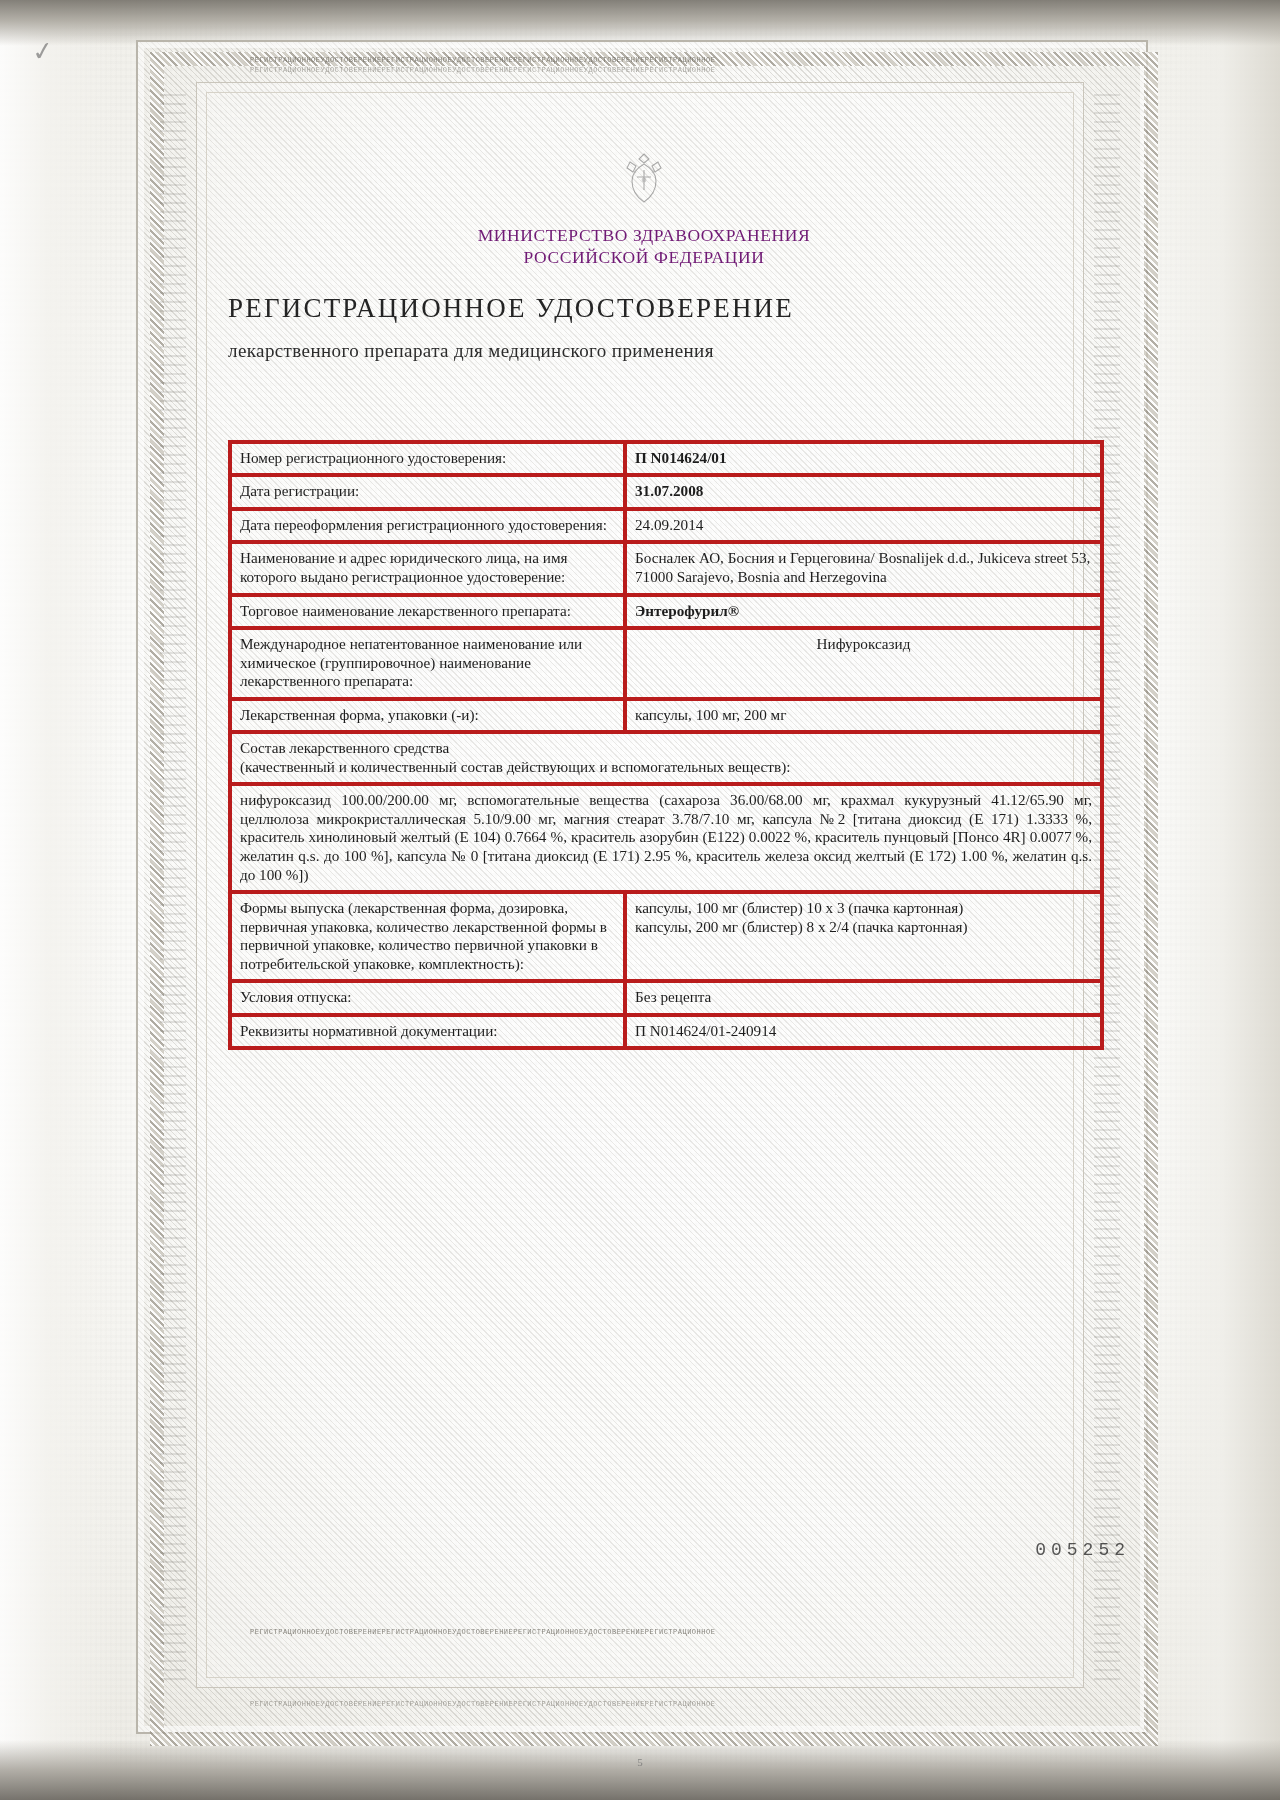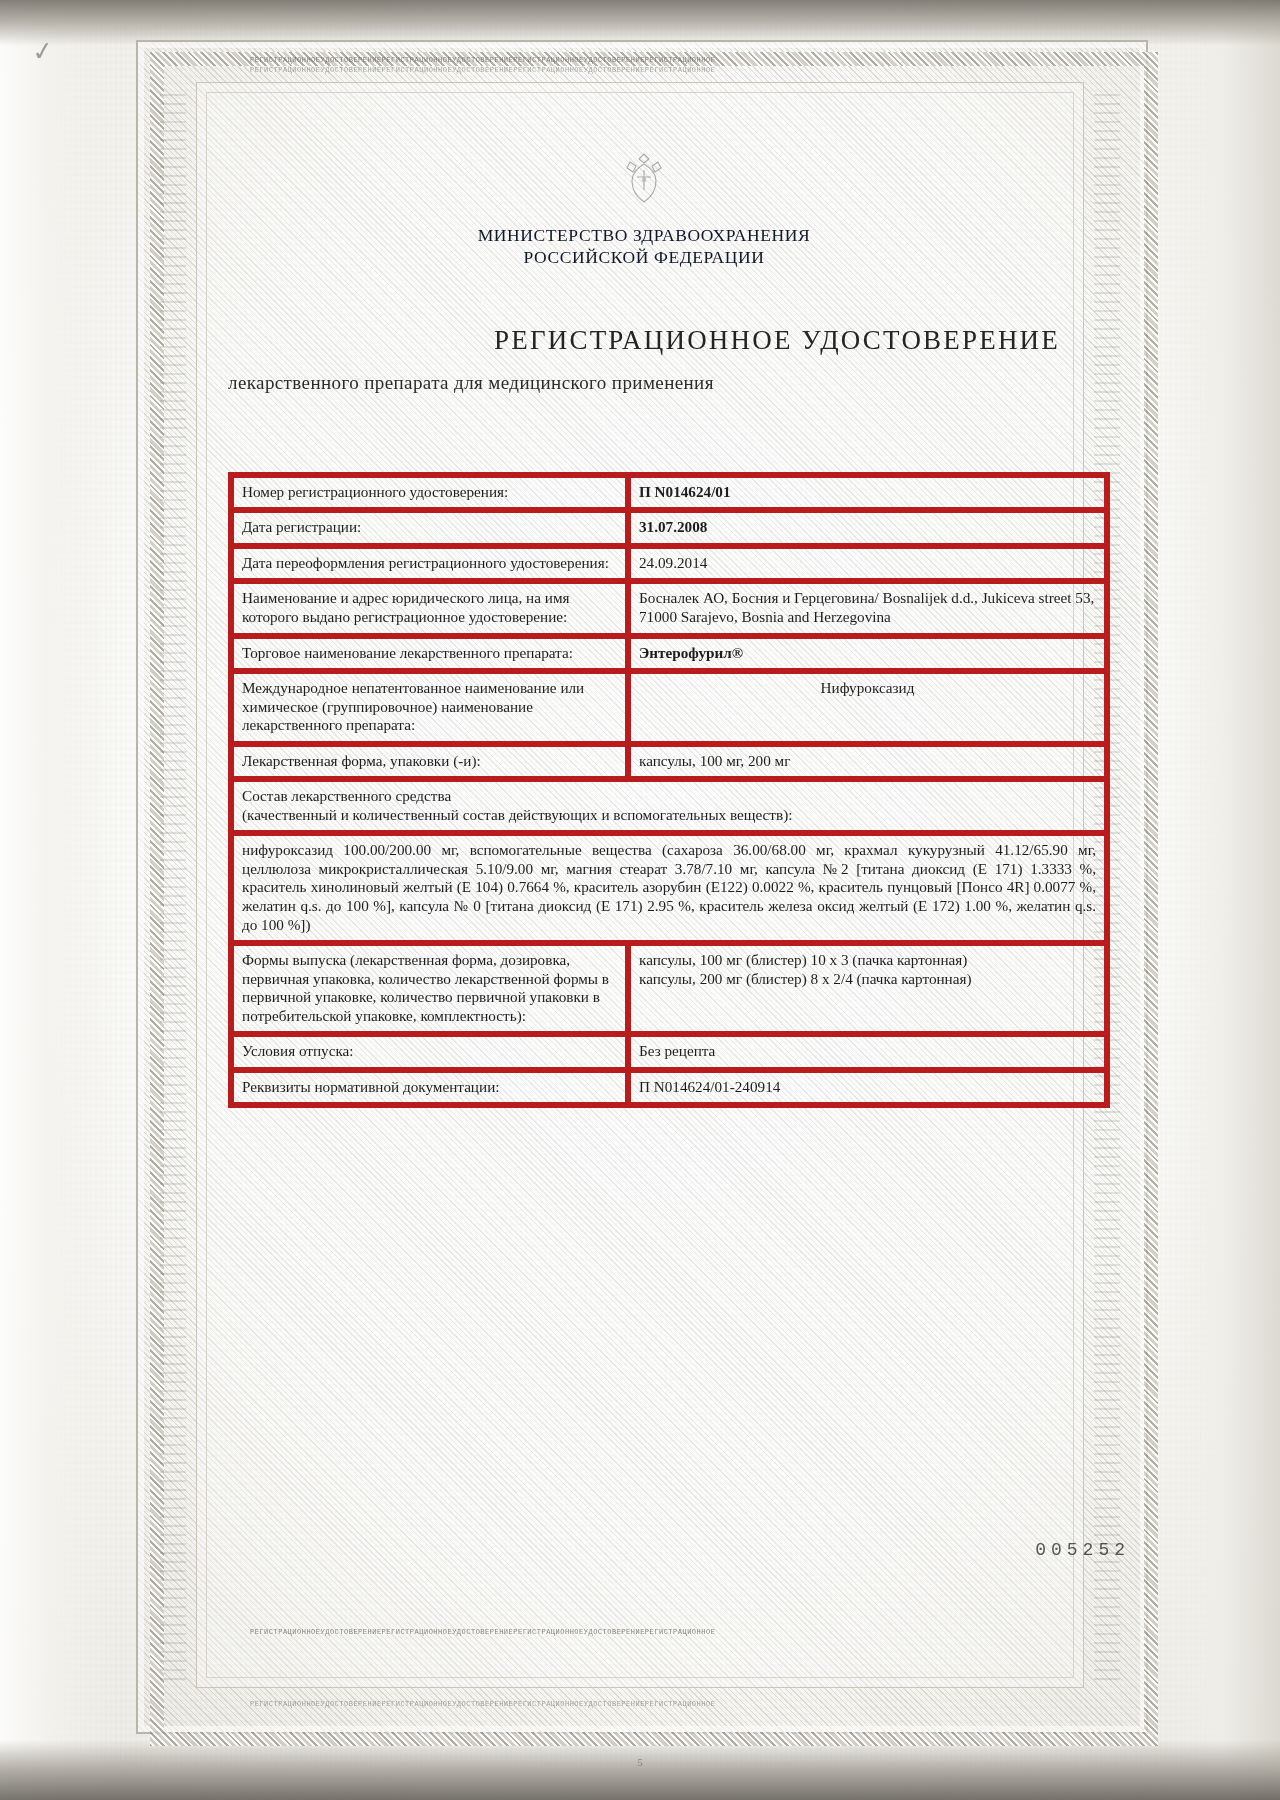--- a/index.html
+++ b/index.html
@@ -119,46 +119,46 @@
     position: relative;
     opacity: .55;
   }
   .emblem svg { display:block; }
 
   .ministry {
     text-align: center;
     font-size: 17.5px;
     letter-spacing: .6px;
     line-height: 1.28;
-    color: #0f172a;
-    margin-bottom: 56px;
+    color: #701a75;
+    margin-bottom: 24px;
     font-family: "Liberation Serif", serif;
   }
   .doc-title {
-    text-align: right;
+    text-align: left;
     font-size: 27px;
     letter-spacing: 2.2px;
     color: #242424;
     margin-bottom: 16px;
   }
   .doc-sub {
     font-size: 19px;
     letter-spacing: .4px;
     color: #2c2c2c;
     margin-bottom: 78px;
   }
 
   
   table.reg {
     border-collapse: collapse;
     width: 832px;
     table-layout: fixed;
   }
   table.reg td {
-    border: 6px solid #b91c1c;
+    border: 4px solid #b91c1c;
     padding: 5px 8px 6px 8px;
     font-size: 15.2px;
     line-height: 1.22;
     vertical-align: top;
     color: #1d1d1d;
   }
   td.label { width: 375px; }
   td.value { width: 457px; }
   td.center-strong {
     text-align: left;

